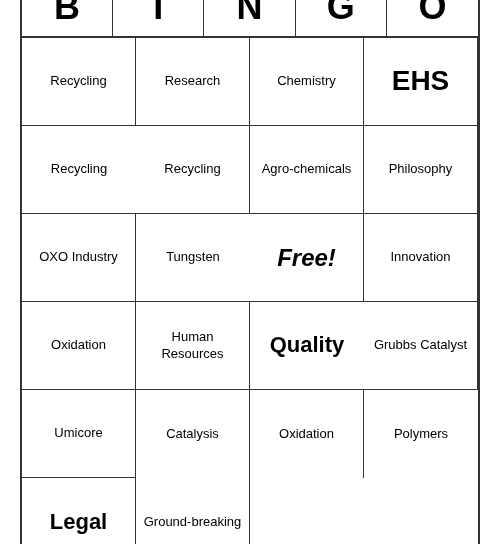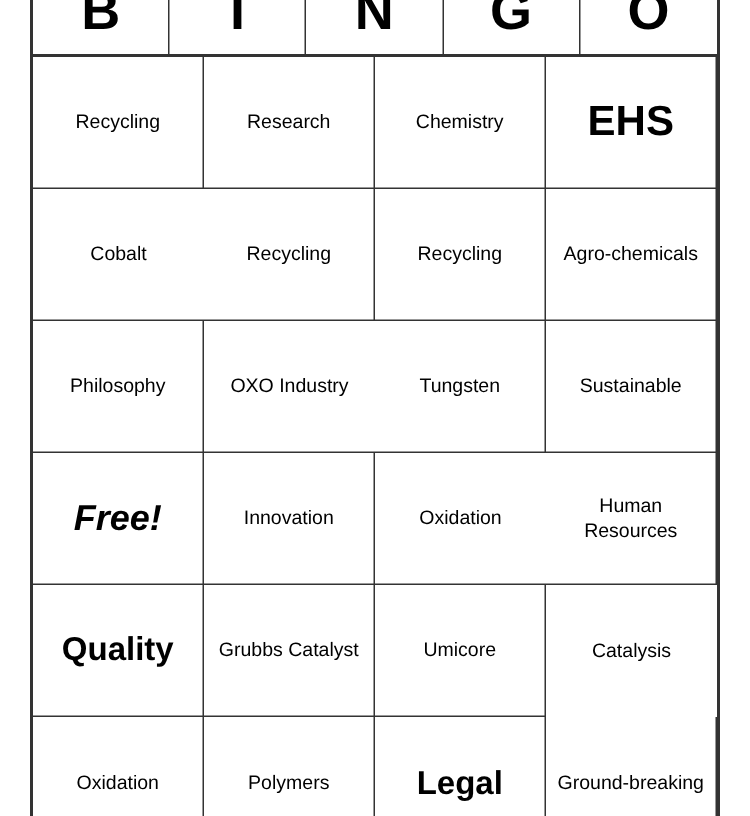--- a/index.html
+++ b/index.html
@@ -83,28 +83,26 @@
       <div class="bingo-letter">N</div>
       <div class="bingo-letter">G</div>
       <div class="bingo-letter">O</div>
     </div>
   <div class="bingo-grid">
 
   <div class="bingo-cell ">Recycling</div>
       <div class="bingo-cell ">Research</div>
       <div class="bingo-cell ">Chemistry</div>
       <div class="bingo-cell large-text">EHS</div>
-      <div class="bingo-cell ">Cobalt</div>
       <div class="bingo-cell ">Recycling</div>
       <div class="bingo-cell ">Recycling</div>
       <div class="bingo-cell ">Agro-chemicals</div>
       <div class="bingo-cell ">Philosophy</div>
       <div class="bingo-cell ">OXO Industry</div>
       <div class="bingo-cell ">Tungsten</div>
-      <div class="bingo-cell ">Sustainable</div>
       <div class="bingo-cell free">Free!</div>
       <div class="bingo-cell ">Innovation</div>
       <div class="bingo-cell ">Oxidation</div>
       <div class="bingo-cell ">Human Resources</div>
       <div class="bingo-cell medium-text">Quality</div>
       <div class="bingo-cell ">Grubbs Catalyst</div>
       <div class="bingo-cell ">Umicore</div>
       <div class="bingo-cell ">Catalysis</div>
       <div class="bingo-cell ">Oxidation</div>
       <div class="bingo-cell ">Polymers</div>

